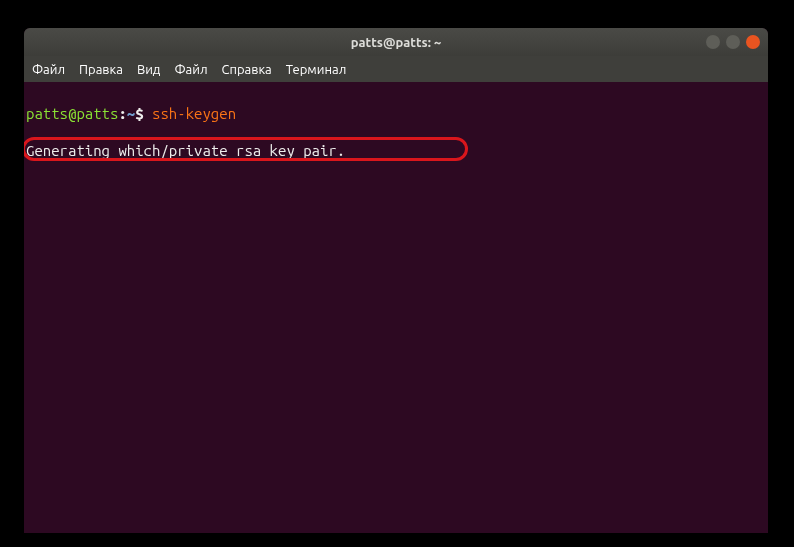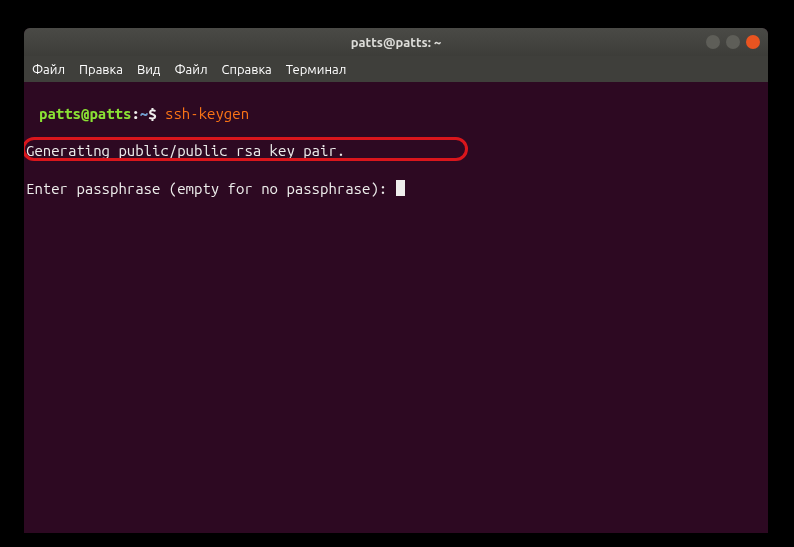--- a/index.html
+++ b/index.html
@@ -75,21 +75,21 @@
     .terminal-body {
       padding: 4px 2px;
       font-size: 15px;
       line-height: 1.25;
       color: #eeeeec;
       font-family: "Ubuntu Mono", "DejaVu Sans Mono", monospace;
       white-space: pre;
       position: relative;
       height: calc(100% - 54px);
     }
-    .prompt-user { color: #8ae234; font-weight: bold; margin-left: 13px; }
+    .prompt-user { color: #8ae234; font-weight: normal; }
     .prompt-sep { color: #eeeeec; font-weight: bold; }
     .prompt-path { color: #729fcf; font-weight: bold; }
     .cmd { color: #f97316; }
     .line { display: block; }
     .highlight-box {
       position: absolute;
       border: 3px solid #d9161c;
       border-radius: 18px;
       left: -2px;
       top: 55px;
@@ -121,17 +121,16 @@
   <div class="menubar">
     <span class="menu-item">Файл</span>
     <span class="menu-item">Правка</span>
     <span class="menu-item">Вид</span>
     <span class="menu-item">Файл</span>
     <span class="menu-item">Справка</span>
     <span class="menu-item">Терминал</span>
   </div>
   <div class="terminal-body">
 <span class="line"><span class="prompt-user">patts@patts</span><span class="prompt-sep">:</span><span class="prompt-path">~</span><span class="prompt-sep">$</span><span class="cmd"> ssh-keygen</span></span>
-<span class="line">Generating public/public rsa key pair.</span>
-<span class="line"><span>Enter passphrase (empty for no passphrase): </span><span class="cursor"></span></span>
+<span class="line">Generating which/private rsa key pair.</span>
     <div class="highlight-box"></div>
   </div>
 </div>
 
 </body></html>

